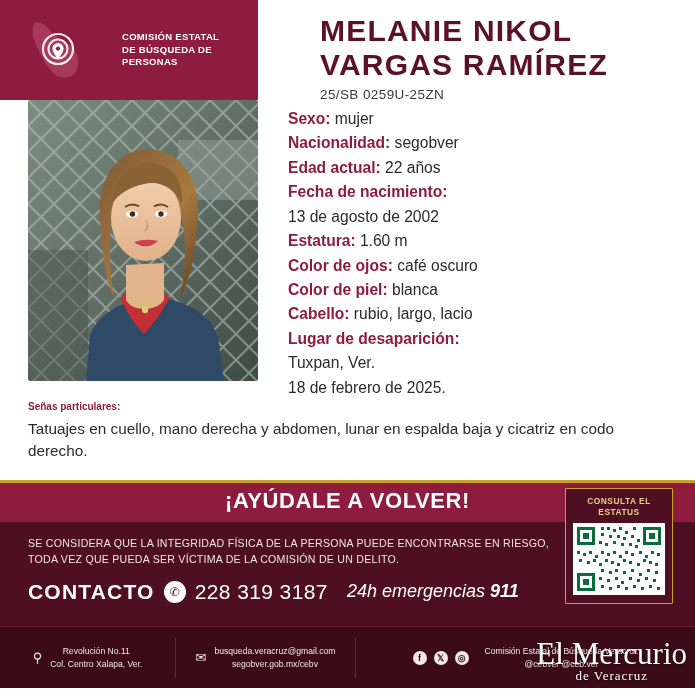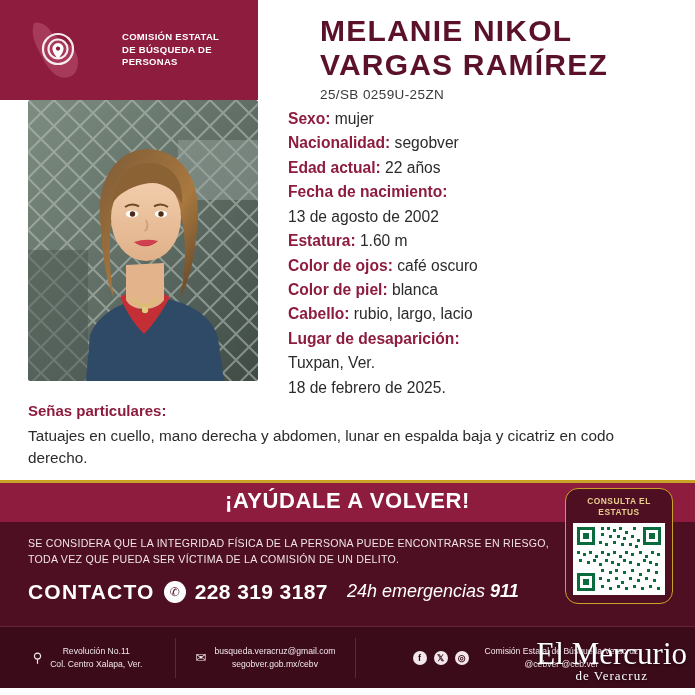--- a/index.html
+++ b/index.html
@@ -104,21 +104,21 @@
     left: 28px;
     right: 28px;
     top: 300px;
     font-size: 15.3px;
     line-height: 1.42;
     color: #2b2b2b;
   }
   .senas .senas-title {
     color: #8d1c3f;
     font-weight: bold;
-    font-size: 15px;
+    font-size: 10px;
     margin-bottom: 4px;
   }
 
   
   .band-wrap { position: relative; }
   .band {
     height: 42px;
     background: #8d1c3f;
     display: flex;
     align-items: center;
@@ -171,39 +171,39 @@
     border-radius: 50%;
     background: #ffffff;
     color: #4f0f22;
     display: inline-flex;
     align-items: center; justify-content: center;
     font-size: 12px;
     flex: none;
   }
   .contact-line .phone {
     font-size: 21px;
-    font-weight: bold;
+    font-weight: normal;
     letter-spacing: 0.4px;
   }
   .contact-line .emerg {
     font-size: 18px;
     font-style: italic;
     margin-left: 10px;
   }
   .contact-line .emerg b { font-weight: bold; font-style: italic; }
 
   
   .qr-card {
     position: absolute;
     right: 22px;
     top: -34px;
     width: 108px;
     background: #4f0f22;
     border: 1px solid #c9a227;
-    border-radius: 13px;
+    border-radius: 1px;
     padding: 7px 7px 8px 7px;
     text-align: center;
   }
   .qr-card .qr-label {
     color: #e8cf8e;
     font-size: 8.4px;
     font-weight: bold;
     line-height: 1.3;
     letter-spacing: 0.5px;
     margin-bottom: 5px;

